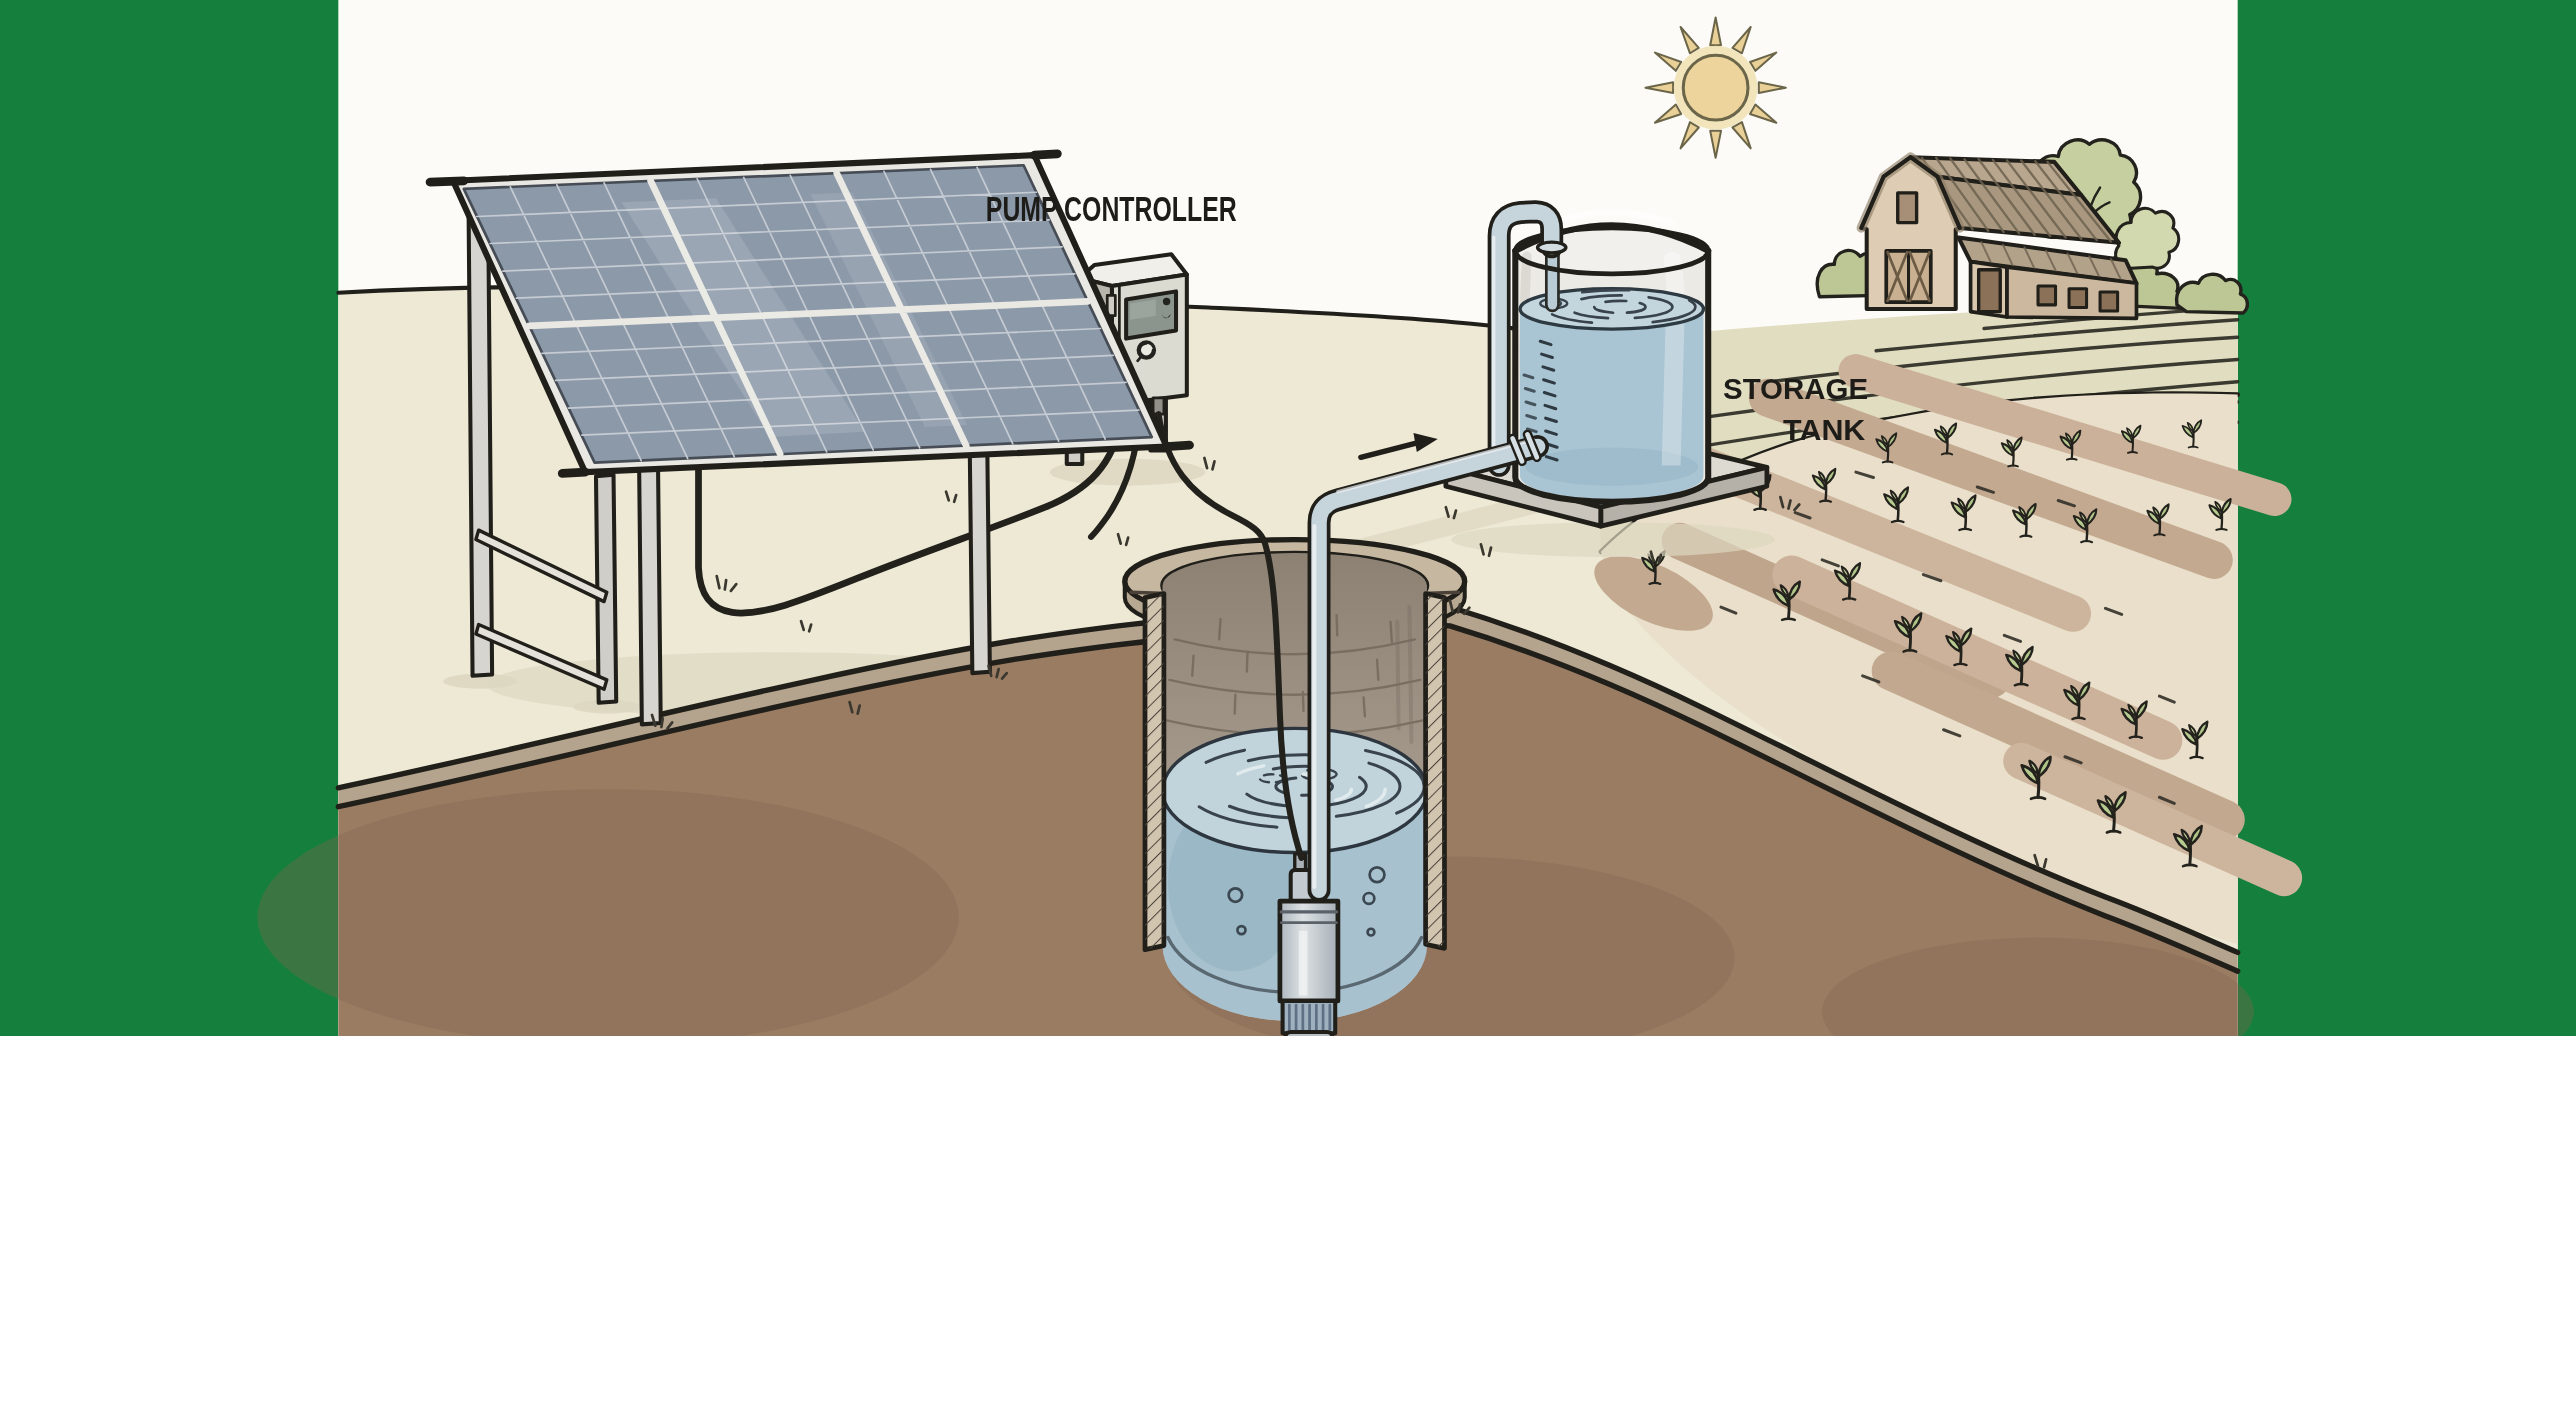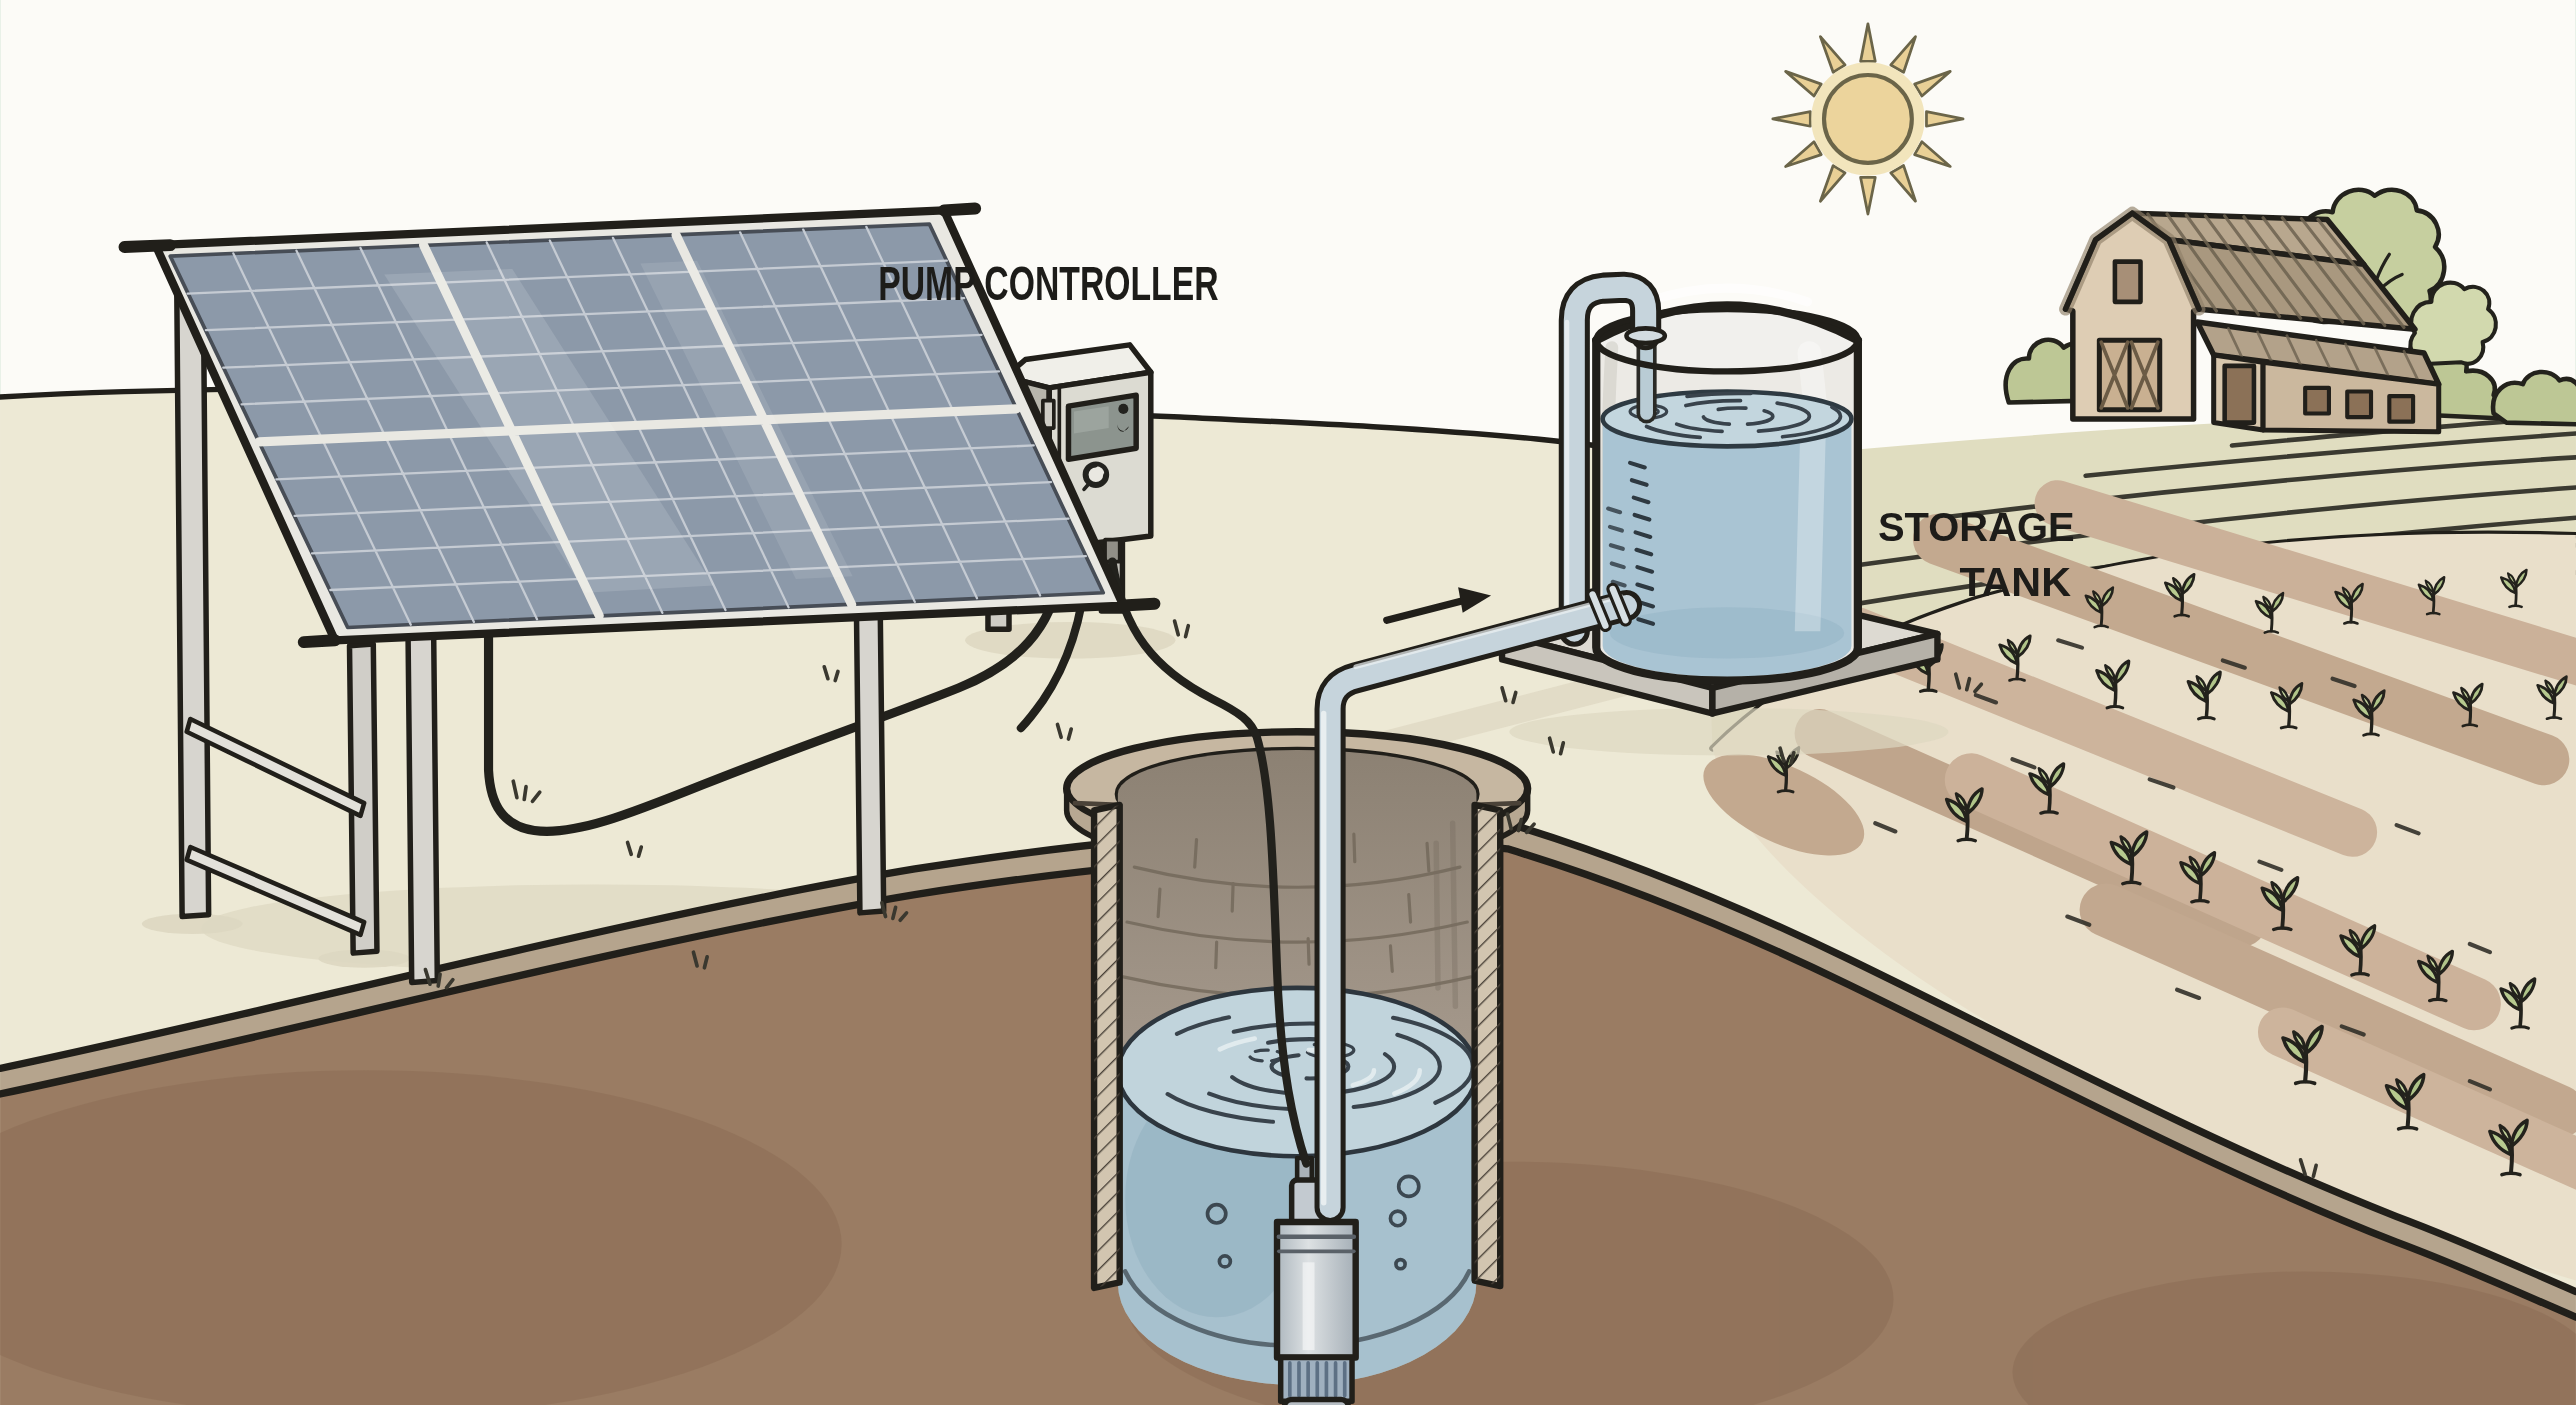--- a/index.html
+++ b/index.html
@@ -1,16 +1,16 @@
 <!DOCTYPE html>
 <html style="font-size:14.6px"><head>
 <meta charset="utf-8">
 <style>
   html,body{margin:0;padding:0;background:#ffffff;}
-  .stage{position:relative;width:2576px;height:1405px;overflow:hidden;
+  .stage{position:relative;width:2576px;height:1036px;overflow:hidden;
          font-family:"Liberation Sans",sans-serif;background:#15803d;}
   .stage svg{position:absolute;left:0;top:0;width:100%;height:100%;display:block;}
   svg *{stroke-linejoin:round;stroke-linecap:round;}
   text.lbl{font-family:"Liberation Sans",sans-serif;font-weight:bold;fill:#1d1c19;}
 </style>
 </head>
 <body>
 
 <main class="stage">
 <svg viewBox="0 0 2816 1536" xmlns="http://www.w3.org/2000/svg">

